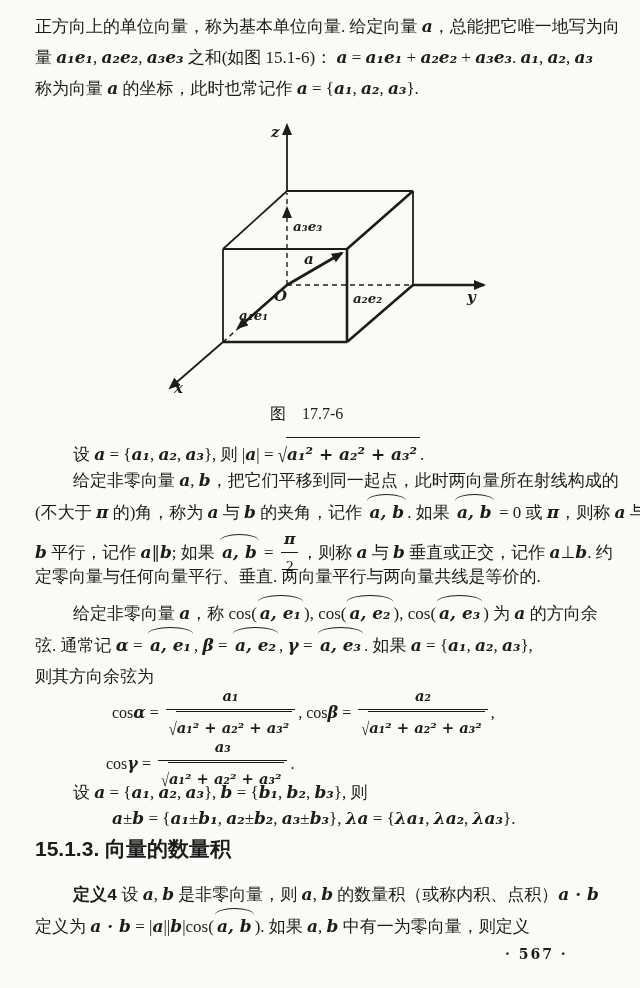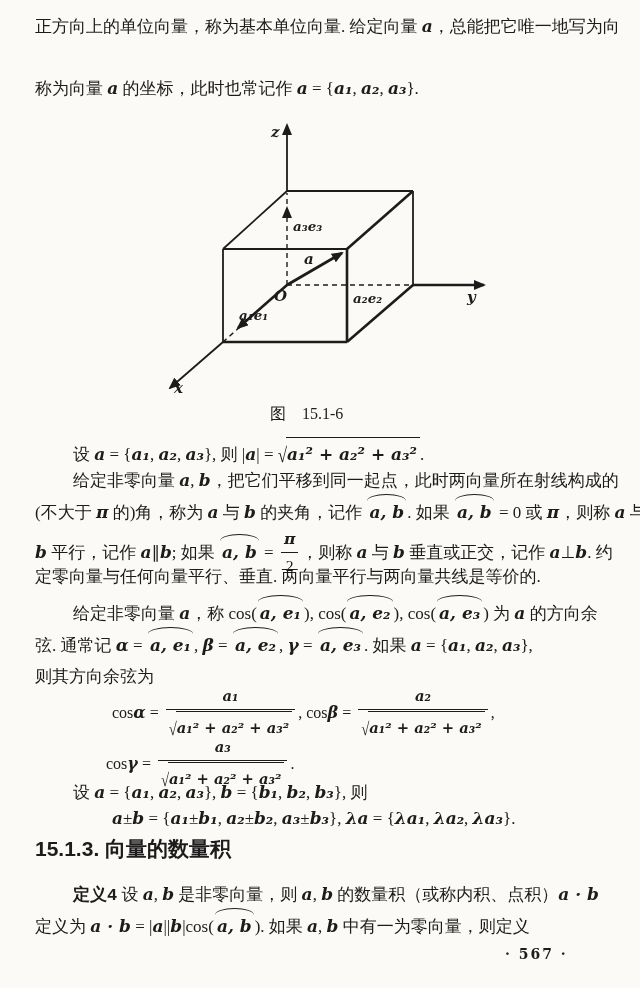--- a/index.html
+++ b/index.html
@@ -31,20 +31,21 @@
   .fig text{font-family:"DejaVu Serif",serif;font-style:italic;font-weight:700;
        fill:#1c1c1c;font-size:15px;}
   .fig text.small{font-size:13.5px;}
 </style>
 </head>
 <body>
 
 <div class="page">
 
   <div class="line" style="left:35px;top:14px">正方向上的单位向量，称为基本单位向量. 给定向量 <span class="mi">a</span>，总能把它唯一地写为向</div>
+  <div class="line" style="left:35px;top:45px">量 <span class="mi">a₁e₁</span>, <span class="mi">a₂e₂</span>, <span class="mi">a₃e₃</span> 之和(如图 15.1-6)：  <span class="mi">a</span> = <span class="mi">a₁e₁</span> + <span class="mi">a₂e₂</span> + <span class="mi">a₃e₃</span>.  <span class="mi">a₁</span>, <span class="mi">a₂</span>, <span class="mi">a₃</span></div>
   <div class="line" style="left:35px;top:76px">称为向量 <span class="mi">a</span> 的坐标，此时也常记作 <span class="mi">a</span> = {<span class="mi">a₁</span>, <span class="mi">a₂</span>, <span class="mi">a₃</span>}.</div>
 
   <div class="fig">
     <svg viewBox="0 0 420 292">
       <defs>
         <marker id="arr" markerUnits="userSpaceOnUse" markerWidth="12" markerHeight="10" refX="10" refY="5" orient="auto">
           <path d="M0,0 L12,5 L0,10 Z" fill="#1c1c1c"></path>
         </marker>
       </defs>
 
@@ -78,21 +79,21 @@
       <text x="377" y="187">y</text>
       <text x="84" y="278">x</text>
       <text x="184" y="186">O</text>
       <text x="214" y="149">a</text>
       <text class="small" x="149" y="205">a₁e₁</text>
       <text class="small" x="263" y="188">a₂e₂</text>
       <text class="small" x="203" y="116">a₃e₃</text>
     </svg>
   </div>
 
-  <div class="caption" style="left:270px;top:404px">图　15.1-6</div>
+  <div class="caption" style="left:270px;top:404px">图　17.7-6</div>
 
   <div class="line" style="left:73px;top:437px">设 <span class="mi">a</span> = {<span class="mi">a₁</span>, <span class="mi">a₂</span>, <span class="mi">a₃</span>}, 则 |<span class="mi">a</span>| = <span class="sqrt"><span class="rsign">√</span><span class="rbar"><span class="mi">a₁² + a₂² + a₃²</span></span></span>.</div>
 
   <div class="line" style="left:73px;top:468px">给定非零向量 <span class="mi">a</span>, <span class="mi">b</span>，把它们平移到同一起点，此时两向量所在射线构成的</div>
   <div class="line" style="left:35px;top:499px">(不大于 <span class="mi">π</span> 的)角，称为 <span class="mi">a</span> 与 <span class="mi">b</span> 的夹角，记作 <span class="arc">a, b</span>.  如果 <span class="arc">a, b</span> = 0 或 <span class="mi">π</span>，则称 <span class="mi">a</span> 与</div>
   <div class="line" style="left:35px;top:529px"><span class="mi">b</span> 平行，记作 <span class="mi">a</span>∥<span class="mi">b</span>;  如果 <span class="arc">a, b</span> = <span class="frac">
         <span class="num"><span class="mi">π</span></span>
         <span class="den">2</span>
       </span>，则称 <span class="mi">a</span> 与 <span class="mi">b</span> 垂直或正交，记作 <span class="mi">a</span>⊥<span class="mi">b</span>.  约</div>
   <div class="line" style="left:73px;top:600px">给定非零向量 <span class="mi">a</span>，称  cos(<span class="arc">a, e₁</span>),  cos(<span class="arc">a, e₂</span>),  cos(<span class="arc">a, e₃</span>) 为 <span class="mi">a</span> 的方向余</div>

